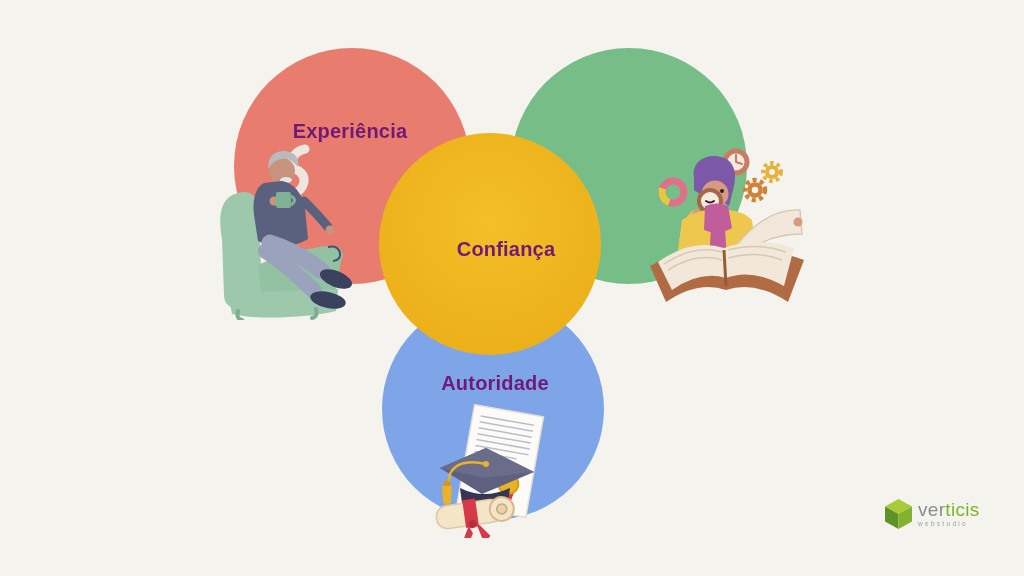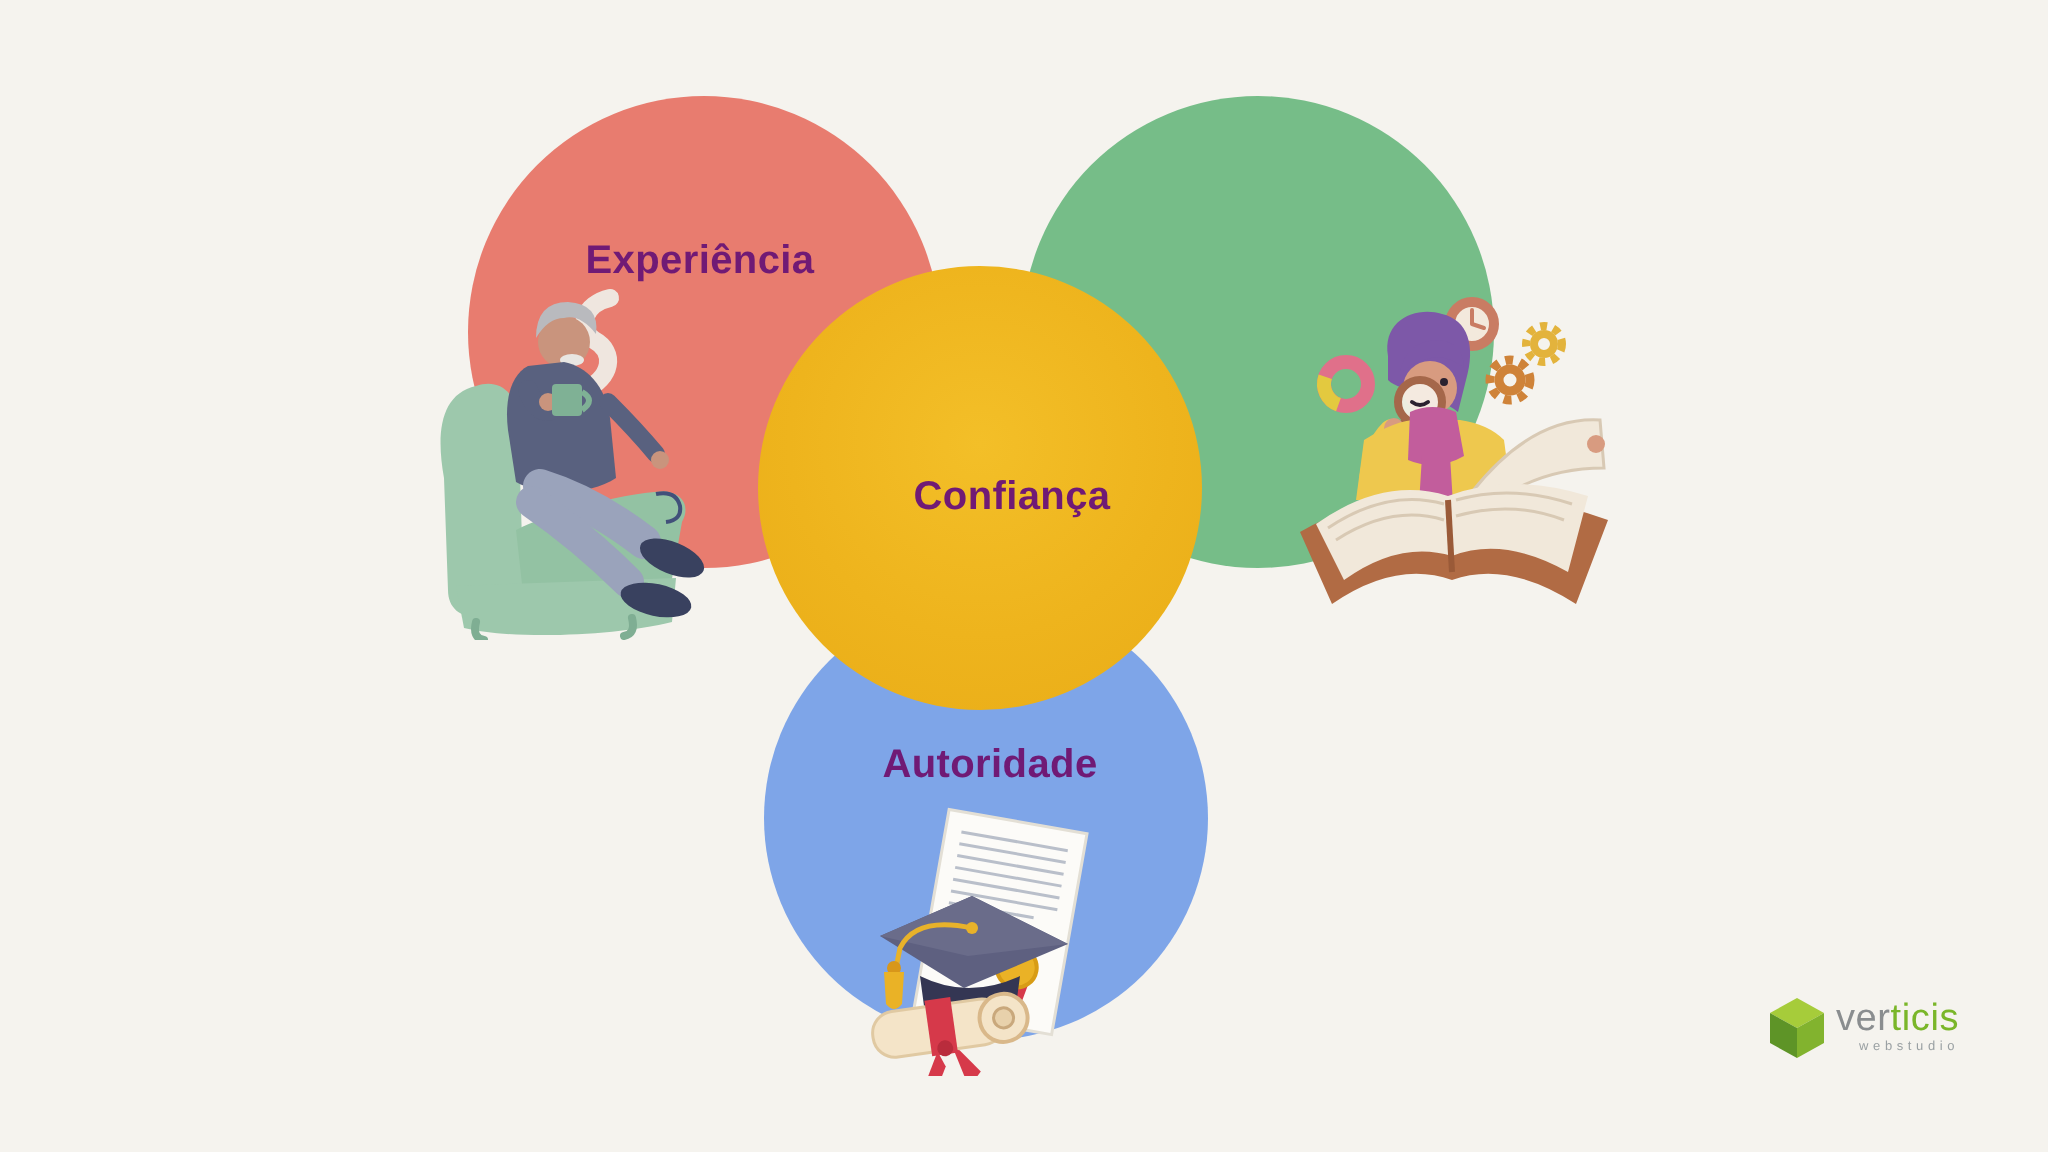--- a/index.html
+++ b/index.html
@@ -26,21 +26,21 @@
   .lbl-exp{left:350px;top:131px;}
   .lbl-esp{left:637px;top:131px;}
   .lbl-con{left:506px;top:249px;}
   .lbl-aut{left:495px;top:383px;}
   .illus{position:absolute;}
   .illus-man{left:208px;top:143px;}
   .illus-reader{left:648px;top:148px;}
   .illus-grad{left:420px;top:402px;}
   .logo{
     position:absolute;left:884px;top:494px;width:130px;height:40px;
-    display:flex;align-items:center;gap:5px;text-align:right;
+    display:flex;align-items:center;gap:5px;
   }
   .logo-text{display:flex;flex-direction:column;line-height:1;}
   .logo-brand{font-size:19px;font-weight:400;letter-spacing:.3px;}
   .logo-brand .ver{color:#8a8d8f;}
   .logo-brand .ticis{color:#7ab629;}
   .logo-sub{font-size:6.5px;letter-spacing:2.3px;color:#9aa0a3;margin-top:2px;}
 </style>
 </head>
 <body>
 

